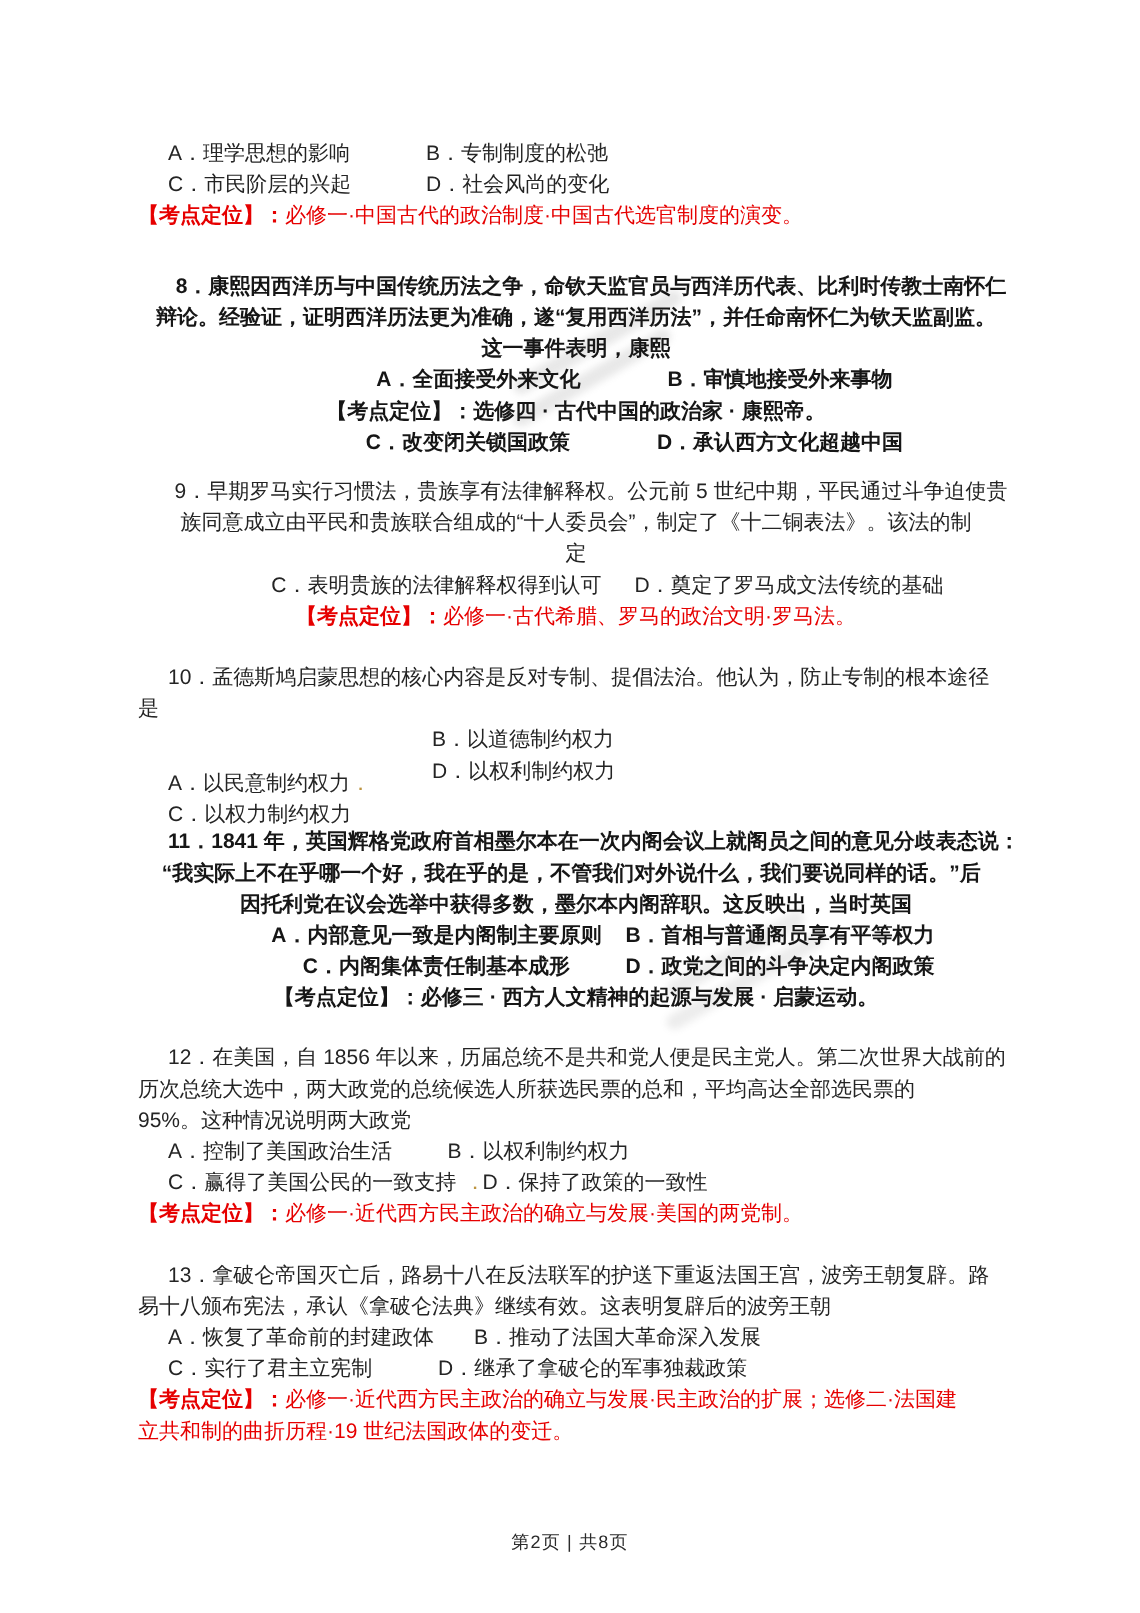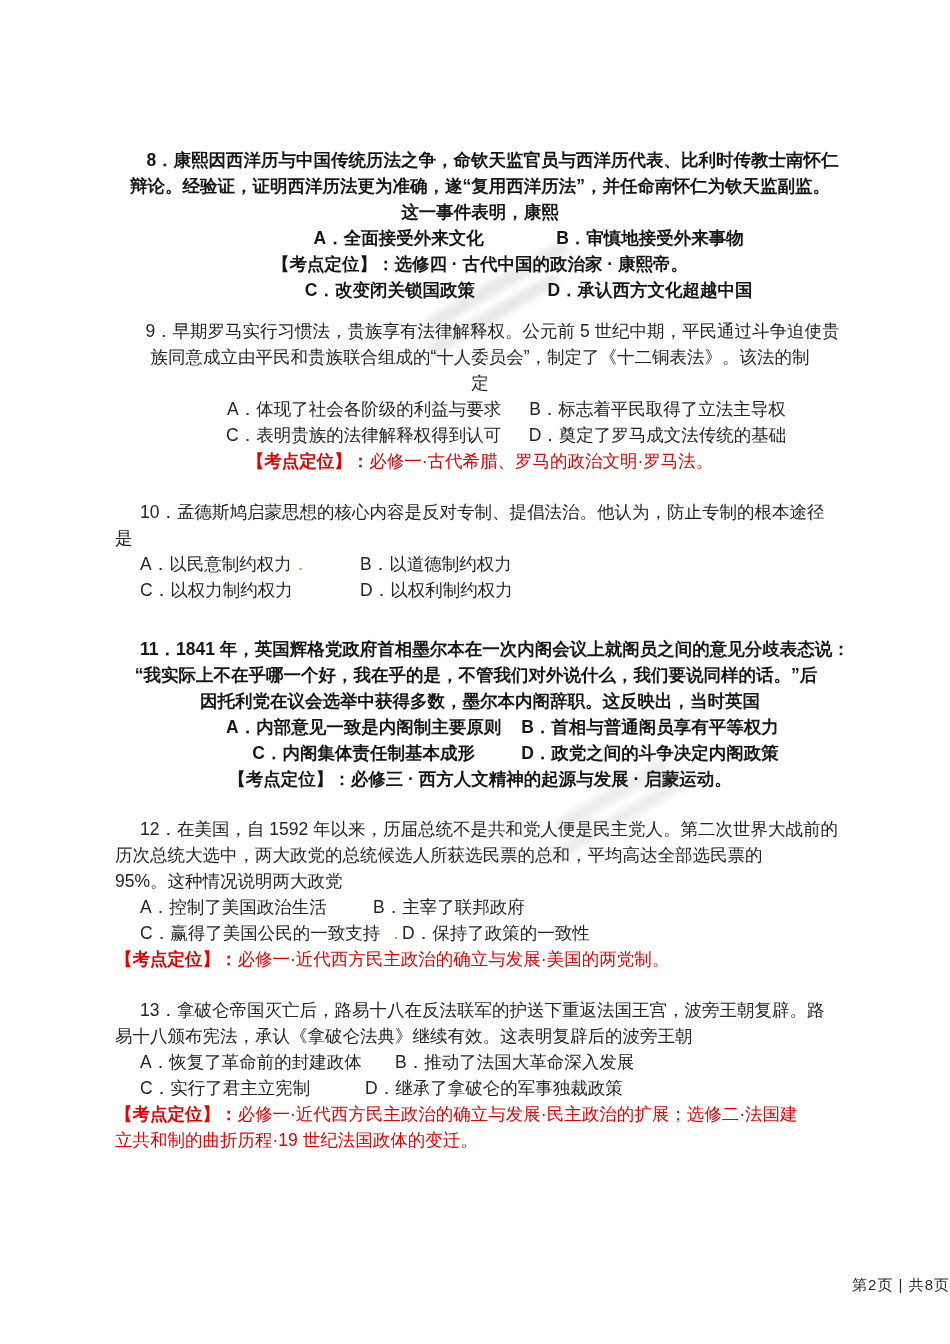--- a/index.html
+++ b/index.html
@@ -14,74 +14,82 @@
   .mt24{margin-top:24px;}
   .mt25{margin-top:25px;}
   .ln{margin:0;height:26px;line-height:26px;font-size:17.5px;white-space:nowrap;}
   .q1,.opt{padding-left:25px;}
   .hang{margin-left:-8px;}
   .bold .ln{font-weight:700;color:#161616;}
   .col{display:inline-block;vertical-align:top;}
   .w215{width:215px;}
   .w315{width:315px;}
   .w330{width:330px;}
-  .w220{width:220px;}
+  .w220{width:220px;margin-top:36px;}
   .w233{width:233px;}
   .w262{width:262px;}
   .w255{width:255px;}
   .w225{width:225px;}
   .kd{color:#e60000;}
   .kdl{font-weight:700;}
   .adot{color:#bd9440;font-weight:400;}
   .sp{margin-left:7px;}
   .footer{
-    position:absolute;left:0;top:1276px;width:100%;text-align:right;
+    position:absolute;left:0;top:1276px;width:100%;text-align:center;
     font-size:15px;color:#2b2b2b;letter-spacing:1px;
   }
   
   .wm{position:absolute;width:160px;height:14px;background:#8f8f8f;border-radius:8px;
       transform:rotate(-30deg);filter:blur(3px);opacity:.20;pointer-events:none;}
   .wm::after{content:"";position:absolute;top:24px;left:-14px;width:150px;height:13px;
       background:#8f8f8f;border-radius:7px;}
   .wm1{left:418px;top:278px;}
   .wm2{left:548px;top:788px;width:130px;opacity:.16;}
 </style>
 </head>
 <body>
 
 <div class="page">
 
   <div class="wm wm1"></div>
   <div class="wm wm2"></div>
 
   <main class="content">
 
+    <section class="block">
+      <p class="ln opt">
+        <span class="col w215">A．理学思想的影响</span><span>B．专制制度的松弛</span>
+      </p>
+      <p class="ln opt">
+        <span class="col w215">C．市民阶层的兴起</span><span>D．社会风尚的变化</span>
+      </p>
+      <p class="ln kd">
+        <span class="kdl">【考点定位】：</span><span>必修一·中国古代的政治制度·中国古代选官制度的演变。</span>
+      </p>
+    </section>
 
     <section class="block bold mt33">
       <p class="ln q1">8．康熙因西洋历与中国传统历法之争，命钦天监官员与西洋历代表、比利时传教士南怀仁</p>
       <p class="ln">辩论。经验证，证明西洋历法更为准确，遂“复用西洋历法”，并任命南怀仁为钦天监副监。</p>
       <p class="ln">这一事件表明，康熙</p>
       <p class="ln opt">
         <span class="col w315">A．全面接受外来文化</span><span>B．审慎地接受外来事物</span>
       </p>
       <p class="ln kd">
         <span class="kdl">【考点定位】：</span><span>选修四 · 古代中国的政治家 · 康熙帝。</span>
       </p>
       <p class="ln opt">
         <span class="col w315">C．改变闭关锁国政策</span><span>D．承认西方文化超越中国</span>
       </p>
     </section>
 
     <section class="block mt15">
       <p class="ln q1">9．早期罗马实行习惯法，贵族享有法律解释权。公元前 5 世纪中期，平民通过斗争迫使贵</p>
       <p class="ln">族同意成立由平民和贵族联合组成的“十人委员会”，制定了《十二铜表法》。该法的制</p>
       <p class="ln">定</p>
-      <p class="ln opt">
-        <span class="col w330">A．体现了社会各阶级的利益与要求</span><span>B．标志着平民取得了立法主导权</span>
-      </p>
       <p class="ln opt">
         <span class="col w330">C．表明贵族的法律解释权得到认可</span><span>D．奠定了罗马成文法传统的基础</span>
       </p>
       <p class="ln kd">
         <span class="kdl">【考点定位】：</span><span>必修一·古代希腊、罗马的政治文明·罗马法。</span>
       </p>
     </section>
 
     <section class="block mt25">
       <p class="ln q1">10．孟德斯鸠启蒙思想的核心内容是反对专制、提倡法治。他认为，防止专制的根本途径</p>
@@ -103,25 +111,25 @@
       </p>
       <p class="ln opt">
         <span class="col w315">C．内阁集体责任制基本成形</span><span>D．政党之间的斗争决定内阁政策</span>
       </p>
       <p class="ln kd">
         <span class="kdl">【考点定位】：</span><span>必修三 · 西方人文精神的起源与发展 · 启蒙运动。</span>
       </p>
     </section>
 
     <section class="block mt24">
-      <p class="ln q1">12．在美国，自 1592 年以来，历届总统不是共和党人便是民主党人。第二次世界大战前的</p>
+      <p class="ln q1">12．在美国，自 1856 年以来，历届总统不是共和党人便是民主党人。第二次世界大战前的</p>
       <p class="ln">历次总统大选中，两大政党的总统候选人所获选民票的总和，平均高达全部选民票的</p>
       <p class="ln">95%。这种情况说明两大政党</p>
       <p class="ln opt">
-        <span class="col w233">A．控制了美国政治生活</span><span>B．主宰了联邦政府</span>
+        <span class="col w233">A．控制了美国政治生活</span><span>B．以权利制约权力</span>
       </p>
       <p class="ln opt">
         <span class="col w262"><span>C．赢得了美国公民的一致支持</span><span class="adot sp">．</span></span><span>D．保持了政策的一致性</span>
       </p>
       <p class="ln kd">
         <span class="kdl">【考点定位】：</span><span>必修一·近代西方民主政治的确立与发展·美国的两党制。</span>
       </p>
     </section>
 
     <section class="block mt25">

